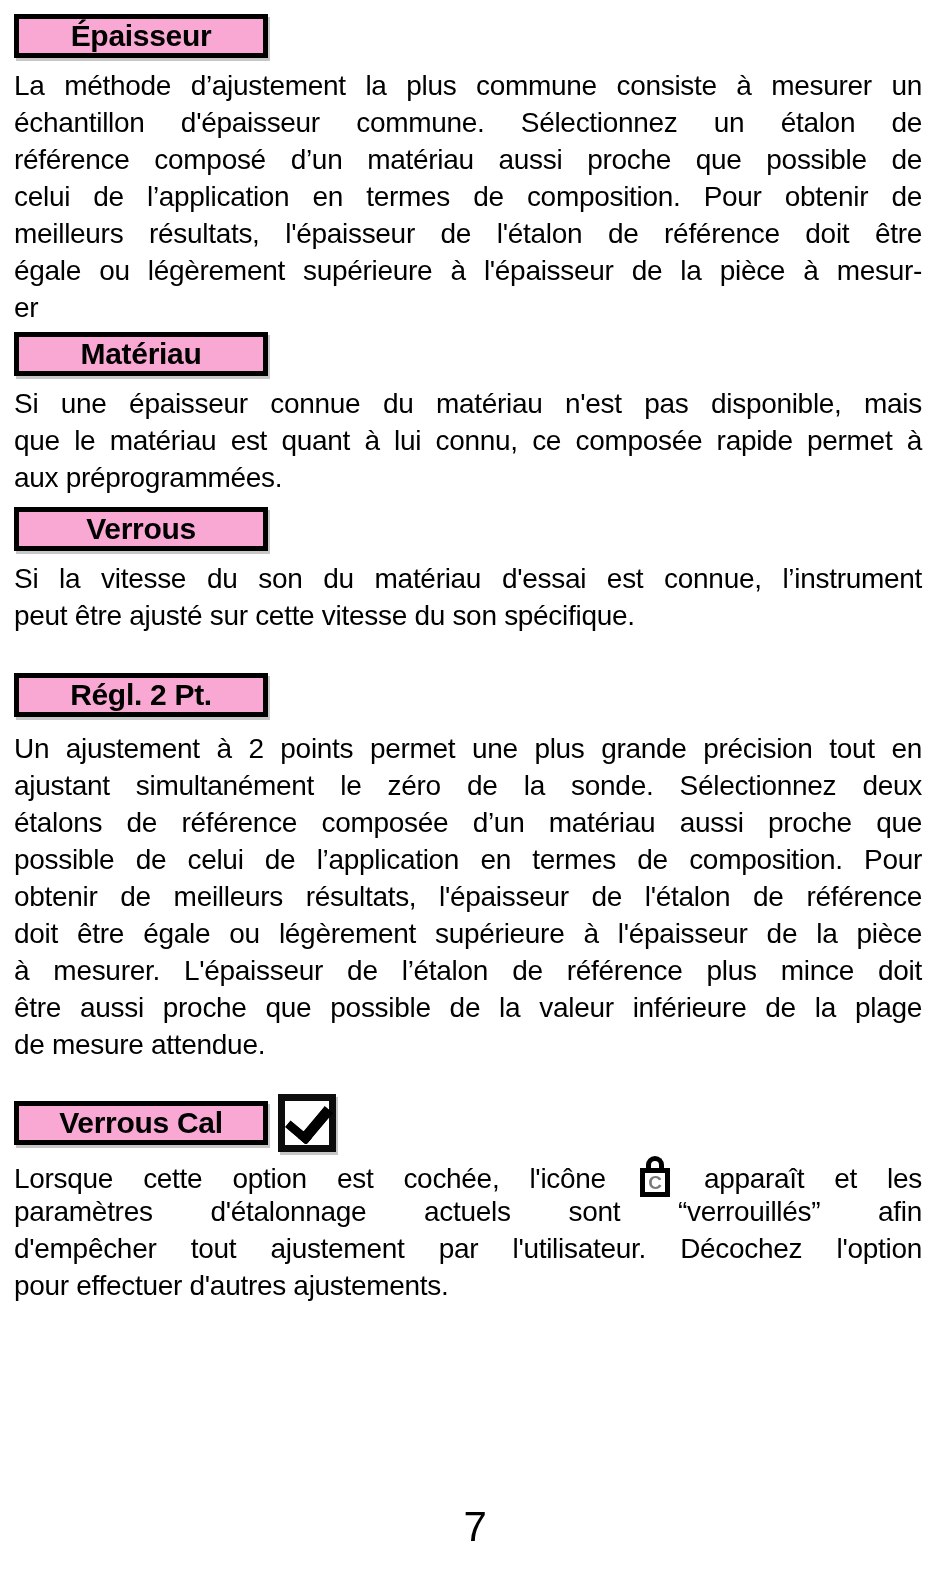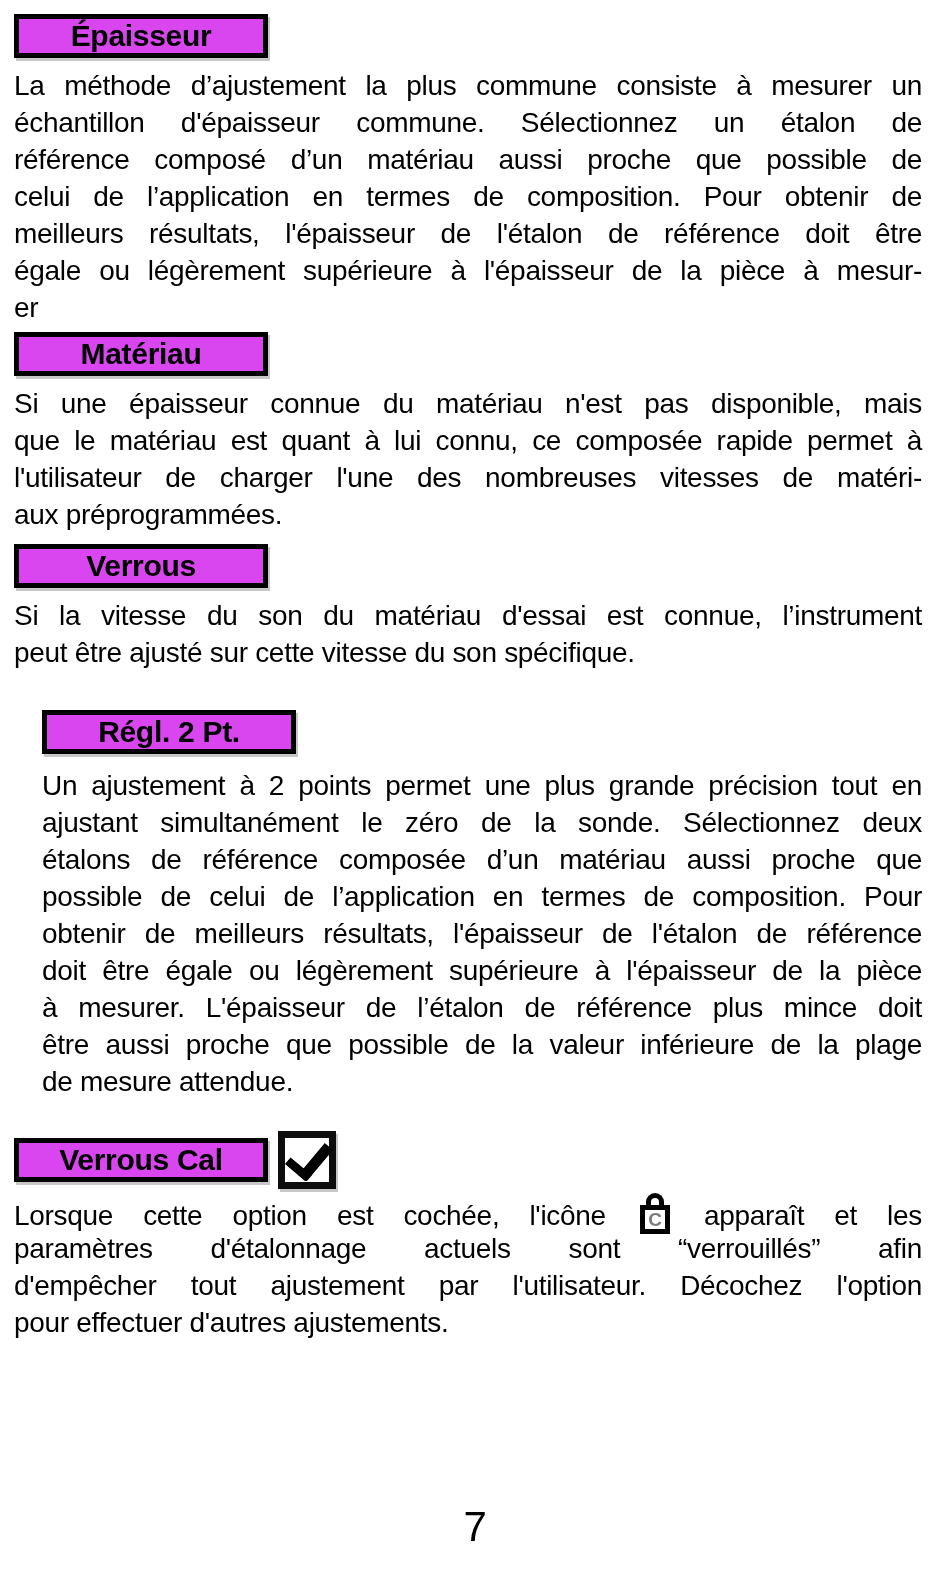--- a/index.html
+++ b/index.html
@@ -17,33 +17,33 @@
     position: absolute;
     left: 14px;
     top: 14px;
     width: 908px;
   }
   
   .hbox {
     width: 244px;
     height: 34px;
     border: 5px solid #000;
-    background: #d946ef;
+    background: #f9a8d4;
     box-shadow: 2px 3px 0 rgba(130,130,130,0.45);
     display: flex;
     align-items: center;
     justify-content: center;
     font-weight: bold;
     font-size: 30px;
     letter-spacing: -0.3px;
   }
   .sec { margin-top: 6px; }
   .sec:first-child { margin-top: 0; }
   .sec-vitesse { margin-top: 11px; }
-  .sec-regl { margin-top: 39px; margin-left: 28px; }
+  .sec-regl { margin-top: 39px; }
   .sec-verrous { margin-top: 31px; }
   .para { margin-top: 9px; }
   .sec-regl .para { margin-top: 13px; }
   .sec-verrous .para { margin-top: 4px; }
   .pline {
     font-size: 28px;
     letter-spacing: -0.3px;
     line-height: 37px;
     height: 37px;
     text-align: justify;
@@ -143,21 +143,20 @@
         </div>
     </section>
 
     <section class="sec sec-materiau">
       <div class="hbox">
         <span>Matériau</span>
       </div>
       <div class="para">
           <div class="pline">Si une épaisseur connue du matériau n'est pas disponible, mais</div>
           <div class="pline">que le matériau est quant à lui connu, ce composée rapide permet à</div>
-          <div class="pline">l'utilisateur de charger l'une des nombreuses vitesses de matéri-</div>
           <div class="pline last">aux préprogrammées.</div>
         </div>
     </section>
 
     <section class="sec sec-vitesse">
       <div class="hbox">
         <span>Verrous</span>
       </div>
       <div class="para">
           <div class="pline">Si la vitesse du son du matériau d'essai est connue, l’instrument</div>

